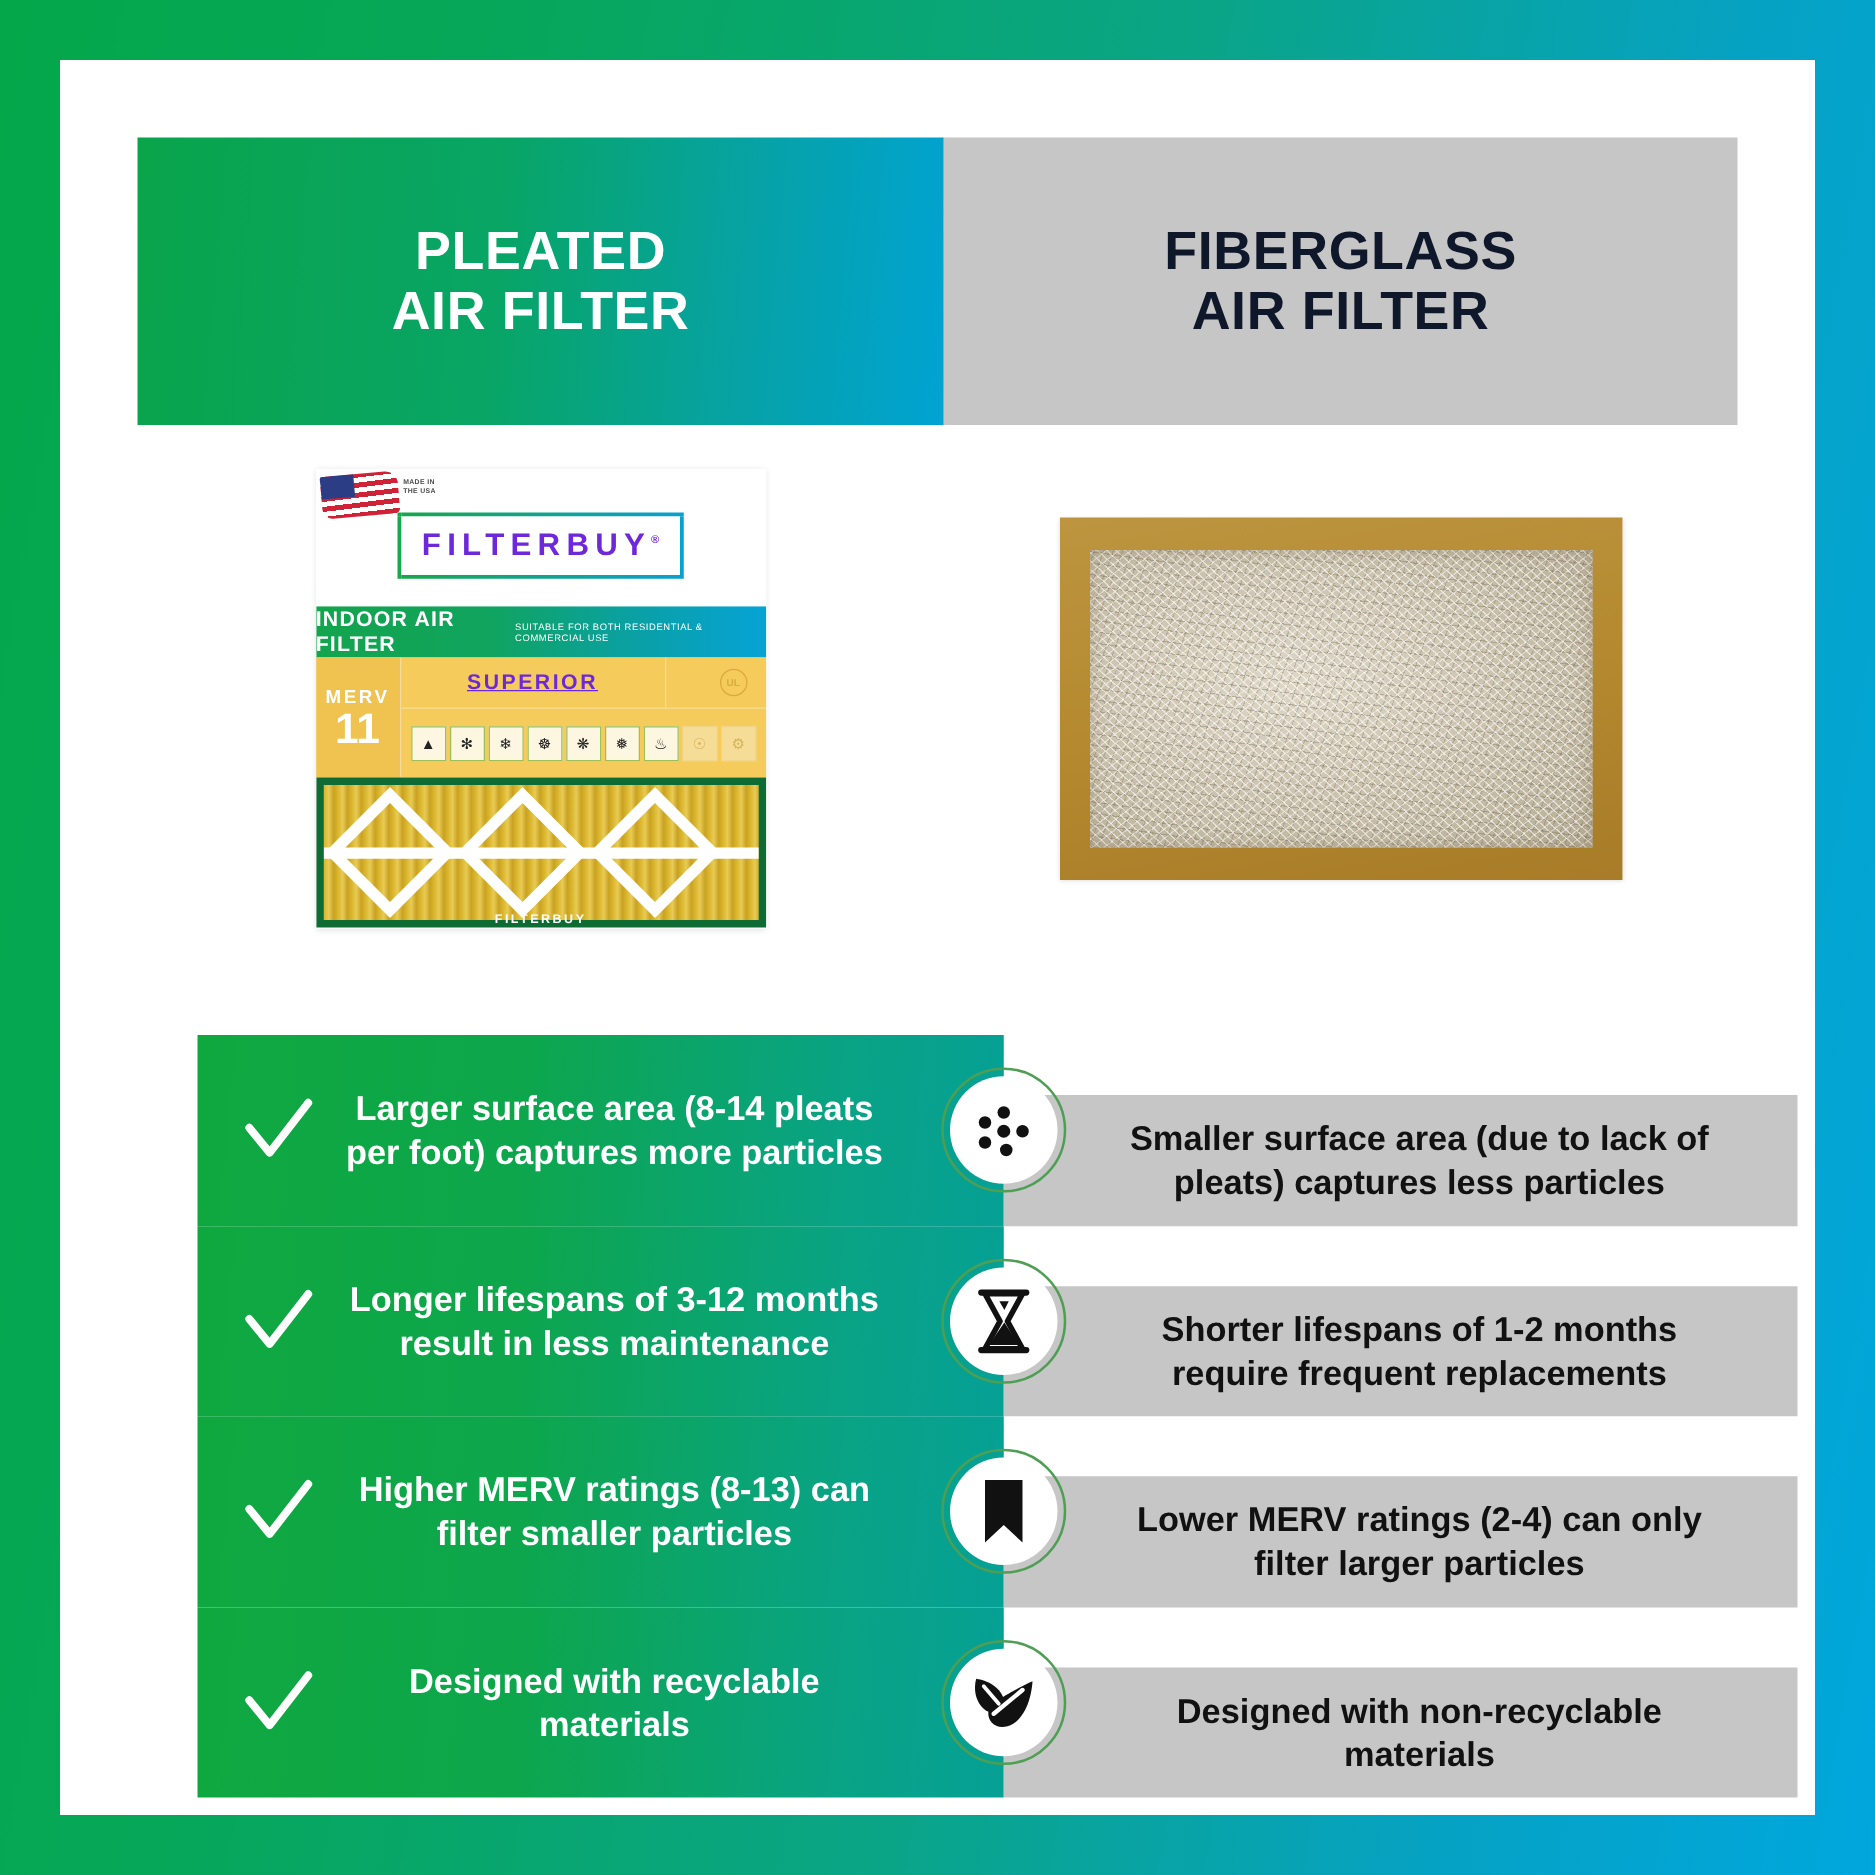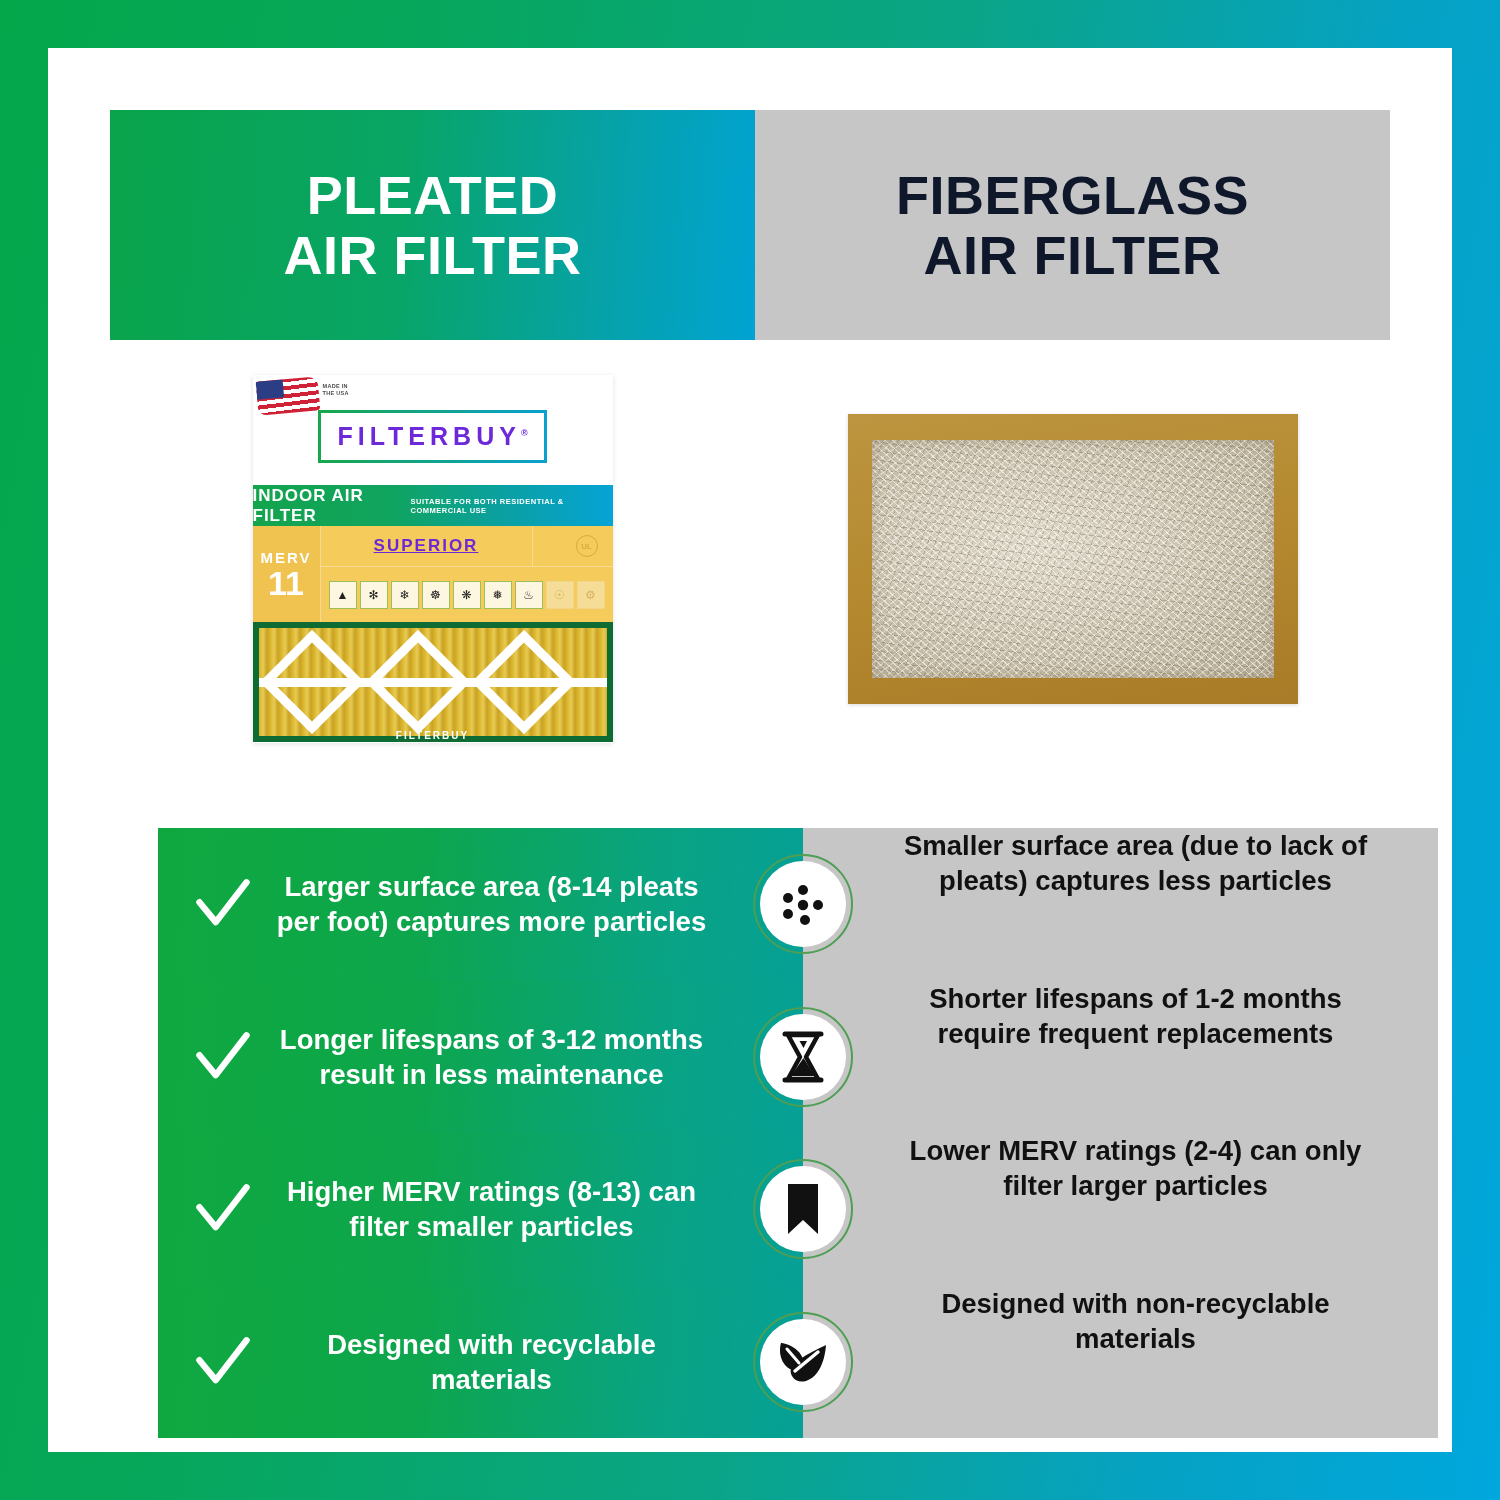--- a/index.html
+++ b/index.html
@@ -49,21 +49,21 @@
   .header-right {
     flex: 1;
     background: #c6c6c6;
     display: flex;
     align-items: center;
     justify-content: center;
   }
   .header-title {
     text-align: center;
     font-weight: 700;
-    font-size: 54px;
+    font-size: 43px;
     line-height: 1.12;
     letter-spacing: 0.5px;
     font-family: "Liberation Sans", sans-serif;
   }
   .header-left .header-title { color: #ffffff; }
   .header-right .header-title { color: #0f172a; }
 
   
   .products {
     position: absolute;
@@ -144,21 +144,21 @@
     height: 41px;
     background: linear-gradient(90deg, #13a44d 0%, #10a45f 38%, #0aa0a7 72%, #06a3d6 100%);
     color: #fff;
     display: flex;
     flex-direction: row;
     align-items: center;
     justify-content: center;
     line-height: 1.15;
   }
   .fb-band .l1 { font-size: 17px; font-weight: 700; letter-spacing: 1px; }
-  .fb-band .l2 { font-size: 7.5px; font-weight: 700; letter-spacing: .5px; margin-top: 2px; }
+  .fb-band .l2 { font-size: 7.5px; font-weight: 400; letter-spacing: .5px; margin-top: 2px; }
   .fb-gold {
     display: flex;
     height: 96px;
     background: #f5cb5c;
   }
   .fb-merv {
     width: 74px;
     background: #f0c250;
     color: #fff;
     display: flex;
@@ -285,24 +285,25 @@
     display: flex;
     align-items: center;
     padding: 0 34px 0 36px;
     box-sizing: border-box;
     gap: 22px;
   }
   .cmp-right {
     flex: 1;
     background: #c6c6c6;
     display: flex;
-    align-items: flex-start;
+    align-items: center;
     justify-content: center;
     padding: 0 60px 0 90px;
     box-sizing: border-box;
+    margin-top: 48px;
   }
   .check {
     flex: 0 0 auto;
     width: 58px;
     height: 58px;
   }
   .cmp-text-left {
     flex: 1;
     text-align: center;
     color: #ffffff;

